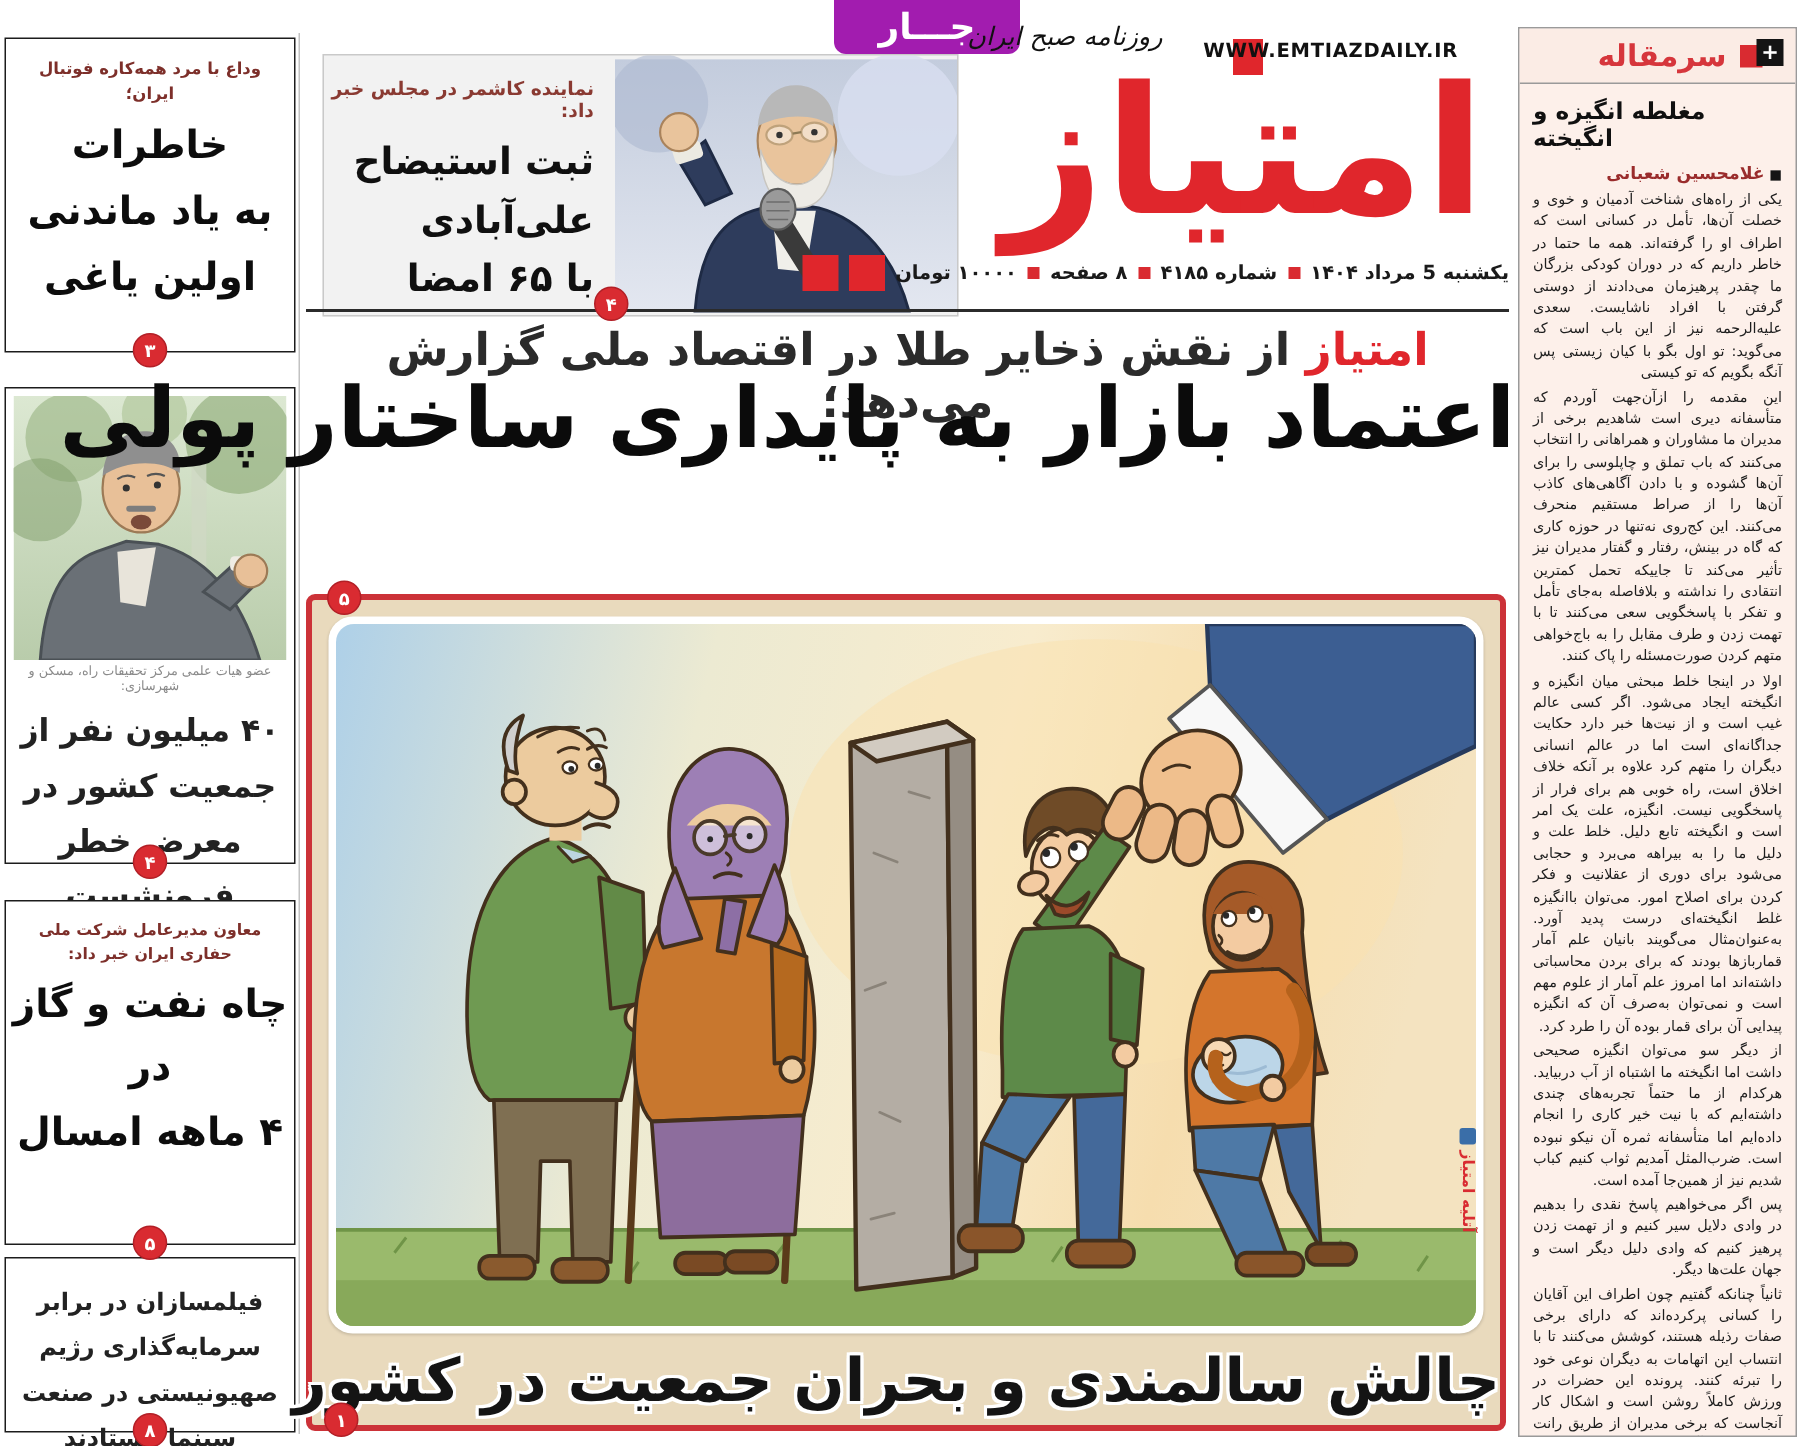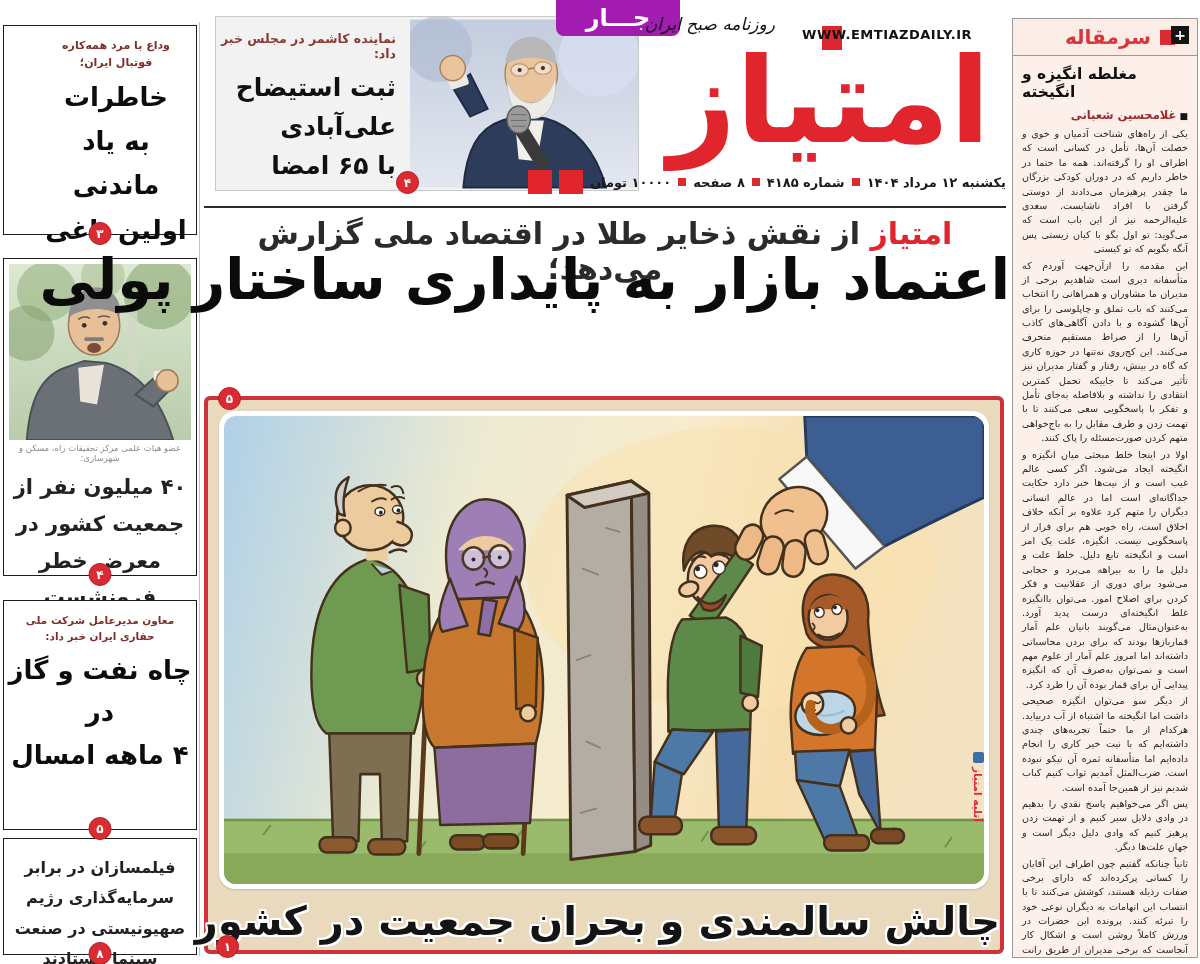--- a/index.html
+++ b/index.html
@@ -33,21 +33,21 @@
   .center { position:absolute; left:200px; right:190px; top:0; bottom:0; }
   .col-rule { position:absolute; left:199px; top:22px; bottom:8px; width:1px; background:#c2c2c2; }
 
   .corner-label {
     position:absolute; right:330px; top:0; width:124px; height:36px;
     background:#a21caf; border-radius:0 0 8px 8px; color:#fff;
     font-size:24px; font-weight:900; display:flex; align-items:center; justify-content:center;
     letter-spacing:2px; z-index:2;
   }
   .photo-card {
-    position:absolute; left:15px; top:16px; width:424px; height:175px;
+    position:absolute; left:15px; top:36px; width:424px; height:175px;
     background:#f2f2f2; border:1px solid #c9c9c9; display:flex; direction:rtl;
   }
   .photo-card .card-text { flex:1; padding:14px 14px 0 4px; text-align:right; }
   .card-kicker { font-size:12.5px; font-weight:700; color:#8a3a32; margin-bottom:8px; }
   .card-headline { font-size:25px; font-weight:900; color:#101010; line-height:1.55; }
   .card-photo { width:228px; height:173px; }
   .card-badge { left:180px; bottom:-4px; }
 
   .masthead-tagline {
     position:absolute; right:235px; top:14px; font-family:"DejaVu Serif", serif;
@@ -124,21 +124,21 @@
     text-align-last:right; margin-bottom:2px;
   }
 </style>
 </head>
 <body>
 
 <div class="page">
 
   <aside class="sidebar">
 
-    <div class="side-box" style="top:25px; height:210px;padding-left:32px;">
+    <div class="side-box" style="top:25px; height:210px;">
       <div class="side-kicker">وداع با مرد همه‌کاره فوتبال ایران؛</div>
       <div class="side-headline-heavy">
         <div>خاطرات</div>
         <div>به یاد ماندنی</div>
         <div>اولین یاغی</div>
       </div>
       <div class="badge side-badge">۳</div>
     </div>
 
     <div class="side-box" style="top:258px; height:318px;">
@@ -232,21 +232,21 @@
         </div>
       </div>
       <div class="badge card-badge">۴</div>
     </div>
 
     <div class="masthead-tagline">روزنامه صبح ایران</div>
     <div class="mast-bullet"></div>
     <div class="masthead-url">WWW.EMTIAZDAILY.IR</div>
     <div class="masthead-logo">امتیاز</div>
     <div class="dateline">
-      <span>یکشنبه ۱۲ مرداد ۱۴۰۴</span>
+      <span>یکشنبه 5 مرداد ۱۴۰۴</span>
       <span class="dl-sep"></span>
       <span>شماره ۴۱۸۵</span>
       <span class="dl-sep"></span>
       <span>۸ صفحه</span>
       <span class="dl-sep"></span>
       <span>۱۰۰۰۰ تومان</span>
       <span class="dl-block"></span>
       <span class="dl-block"></span>
     </div>
 

